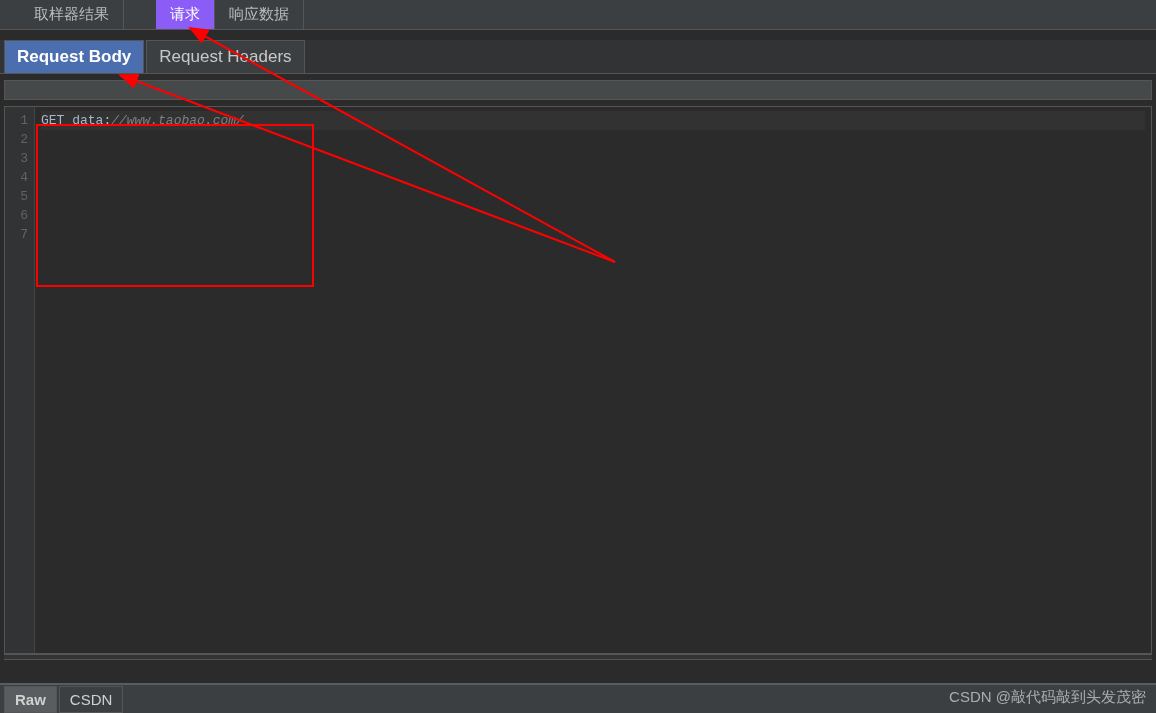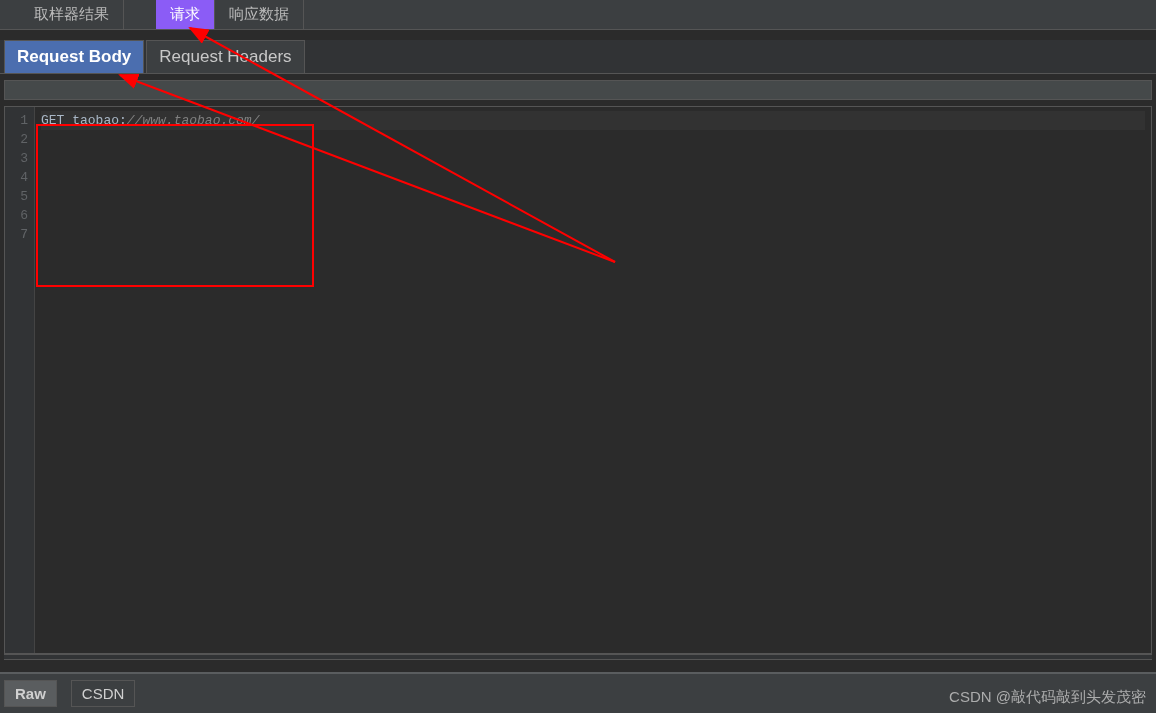--- a/index.html
+++ b/index.html
@@ -116,27 +116,26 @@
       top: 0; left: 0;
       width: 1156px;
       height: 713px;
       pointer-events: none;
     }
     .bottom-bar {
       position: absolute;
       bottom: 0;
       left: 0;
       right: 0;
-      height: 41px;
+      height: 30px;
       background: #3c3f41;
       border-top: 2px solid #5a5d5f;
       display: flex;
       align-items: center;
       padding-left: 4px;
-      gap: 12px;
     }
     .bottom-tab {
       padding: 4px 10px;
       color: #d0d0d0;
       font-size: 15px;
       cursor: pointer;
       border: 1px solid #555;
       margin-right: 2px;
       background: #3c3f41;
     }
@@ -181,21 +180,21 @@
   <div class="gutter">
     <div>1</div>
     <div>2</div>
     <div>3</div>
     <div>4</div>
     <div>5</div>
     <div>6</div>
     <div>7</div>
   </div>
   <div class="code-area">
-    <div class="code-line current-line"><span>GET taobao:</span><span class="url-part">//www.taobao.com/</span></div>
+    <div class="code-line current-line"><span>GET data:</span><span class="url-part">//www.taobao.com/</span></div>
     <div class="code-line"></div>
     <div class="code-line"></div>
     <div class="code-line"></div>
     <div class="code-line"></div>
   </div>
 </div>
 
 <div class="thin-sep"></div>
 
 <div class="bottom-bar">

